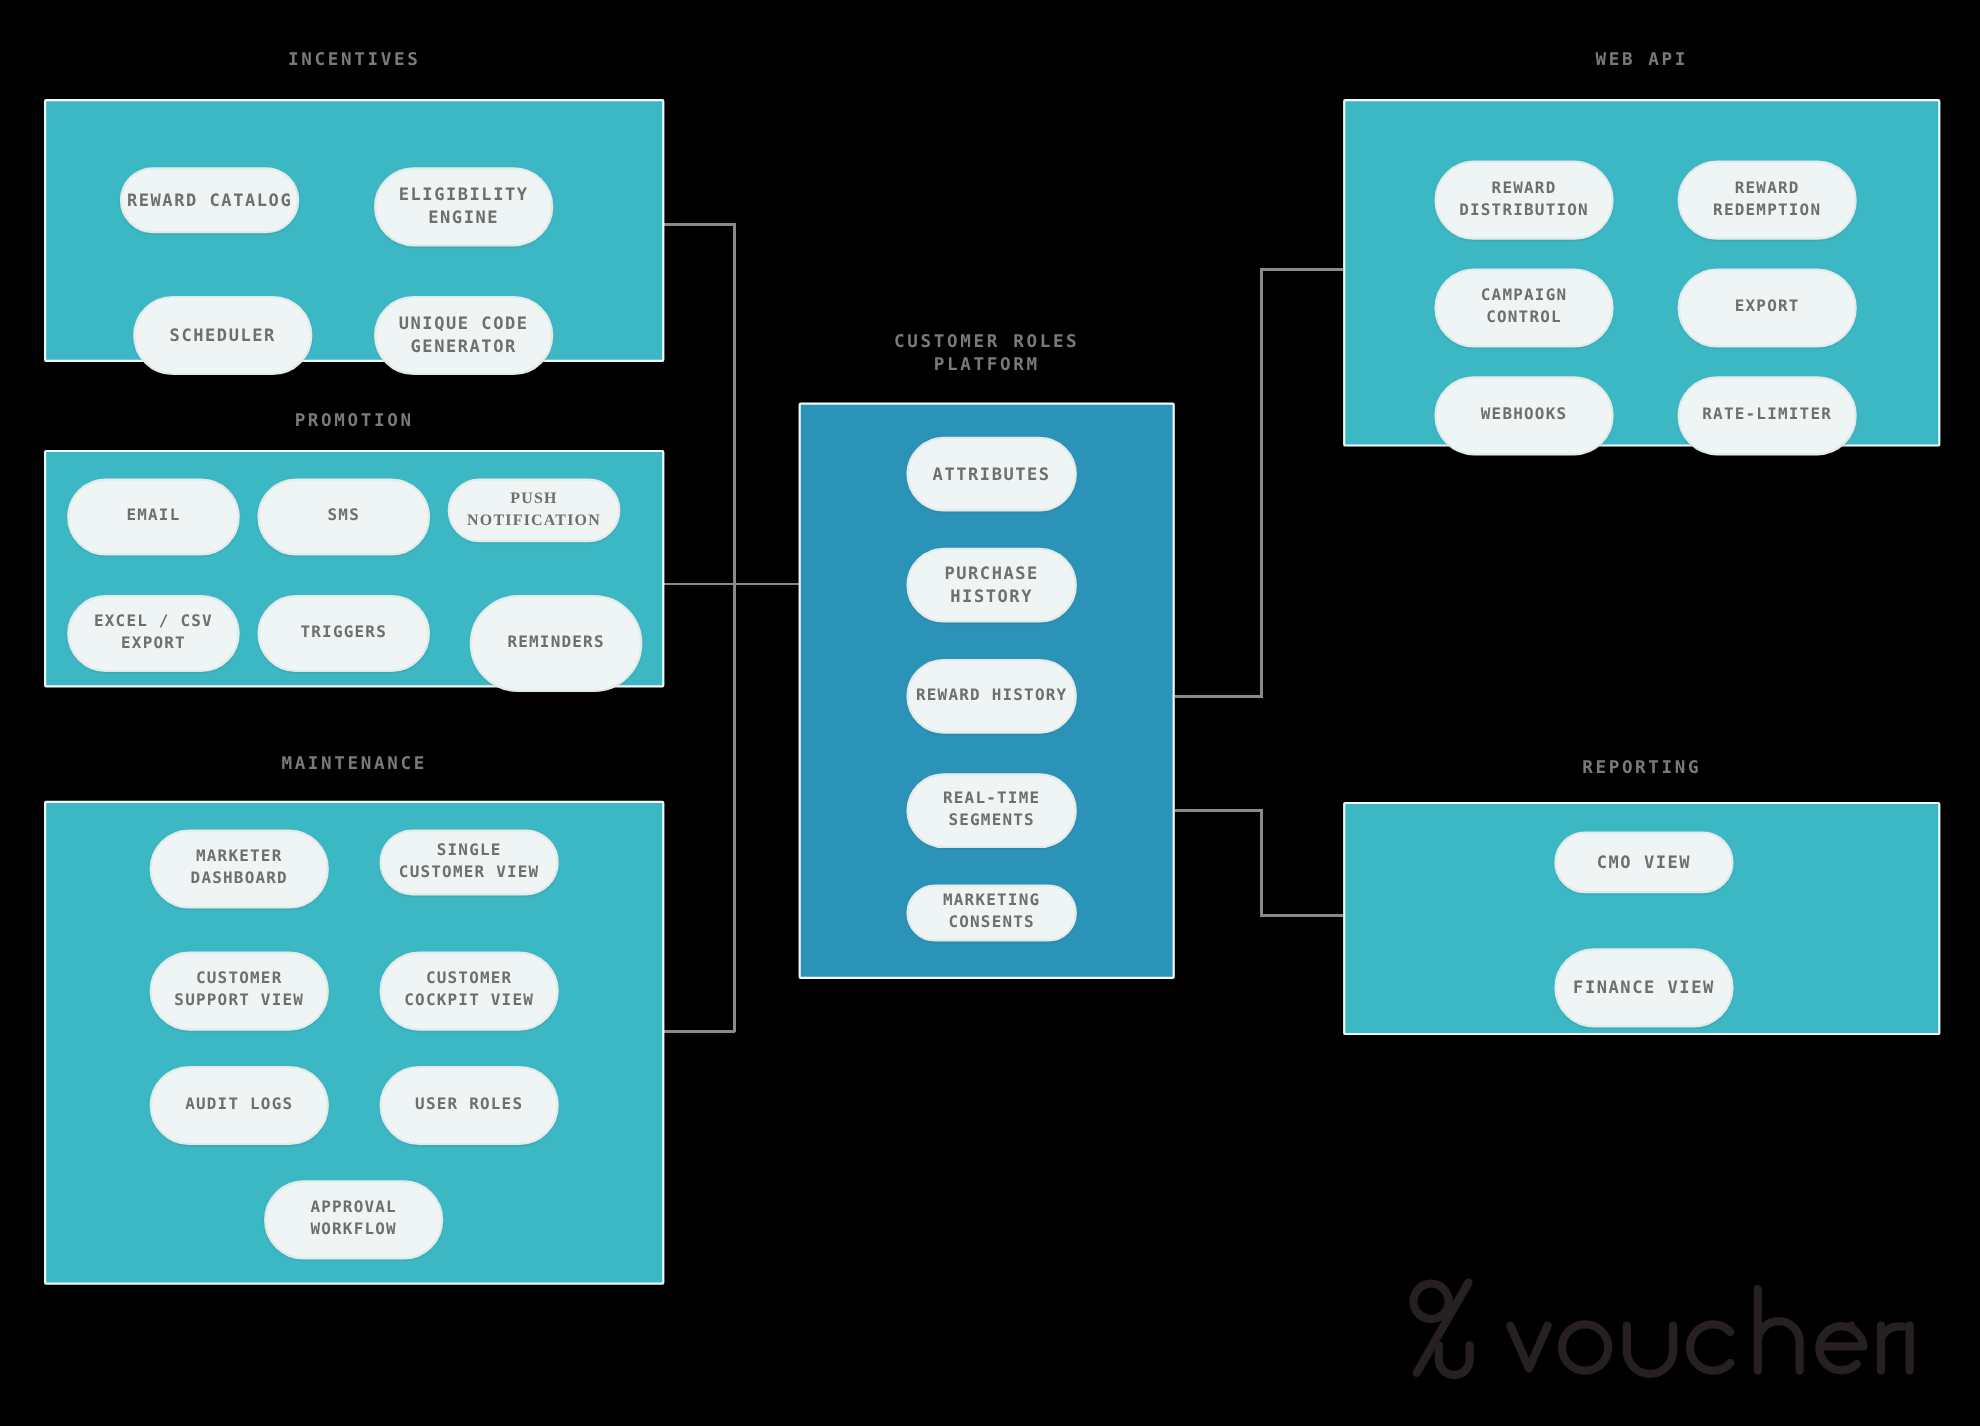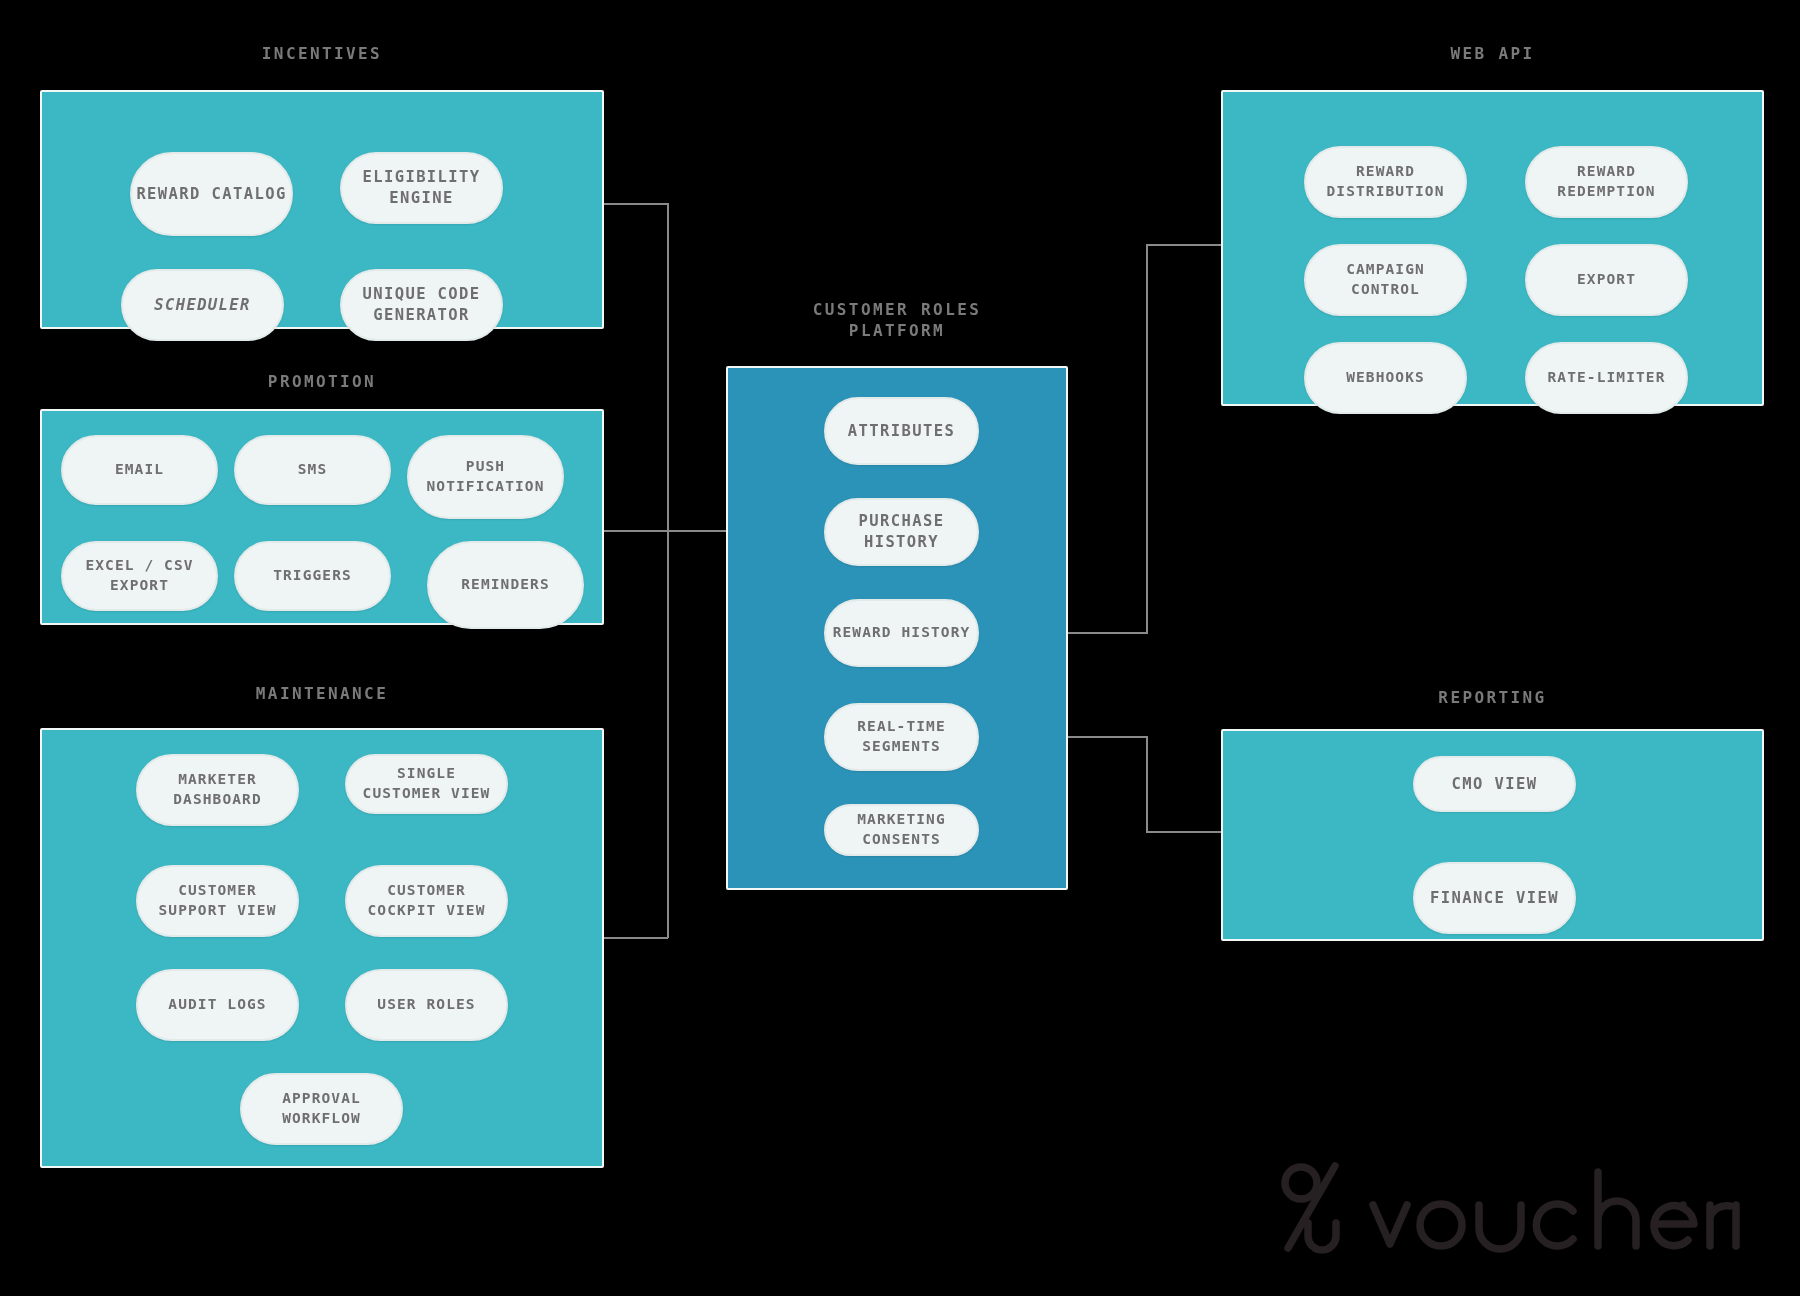--- a/index.html
+++ b/index.html
@@ -78,35 +78,35 @@
       <path d="M 1068 633 L 1147 633 L 1147 245 L 1221 245"></path>
 
       <path d="M 1068 737 L 1147 737 L 1147 832 L 1221 832"></path>
     </g>
   </svg>
 
   <div class="group" style="left:40px; top:44px; width:564px; height:285px;">
     <div class="group-title" style="top:0px;">INCENTIVES</div>
     <div class="group-box" style="left:0px; top:46px; width:564px; height:239px;"></div>
 
-    <div class="pill" style="left:90px; top:108px; width:163px; height:84px;">REWARD CATALOG</div>
+    <div class="pill" style="left:69px; top:108px; width:163px; height:60px;">REWARD CATALOG</div>
     <div class="pill" style="left:300px; top:108px; width:163px; height:72px;">ELIGIBILITY
 ENGINE</div>
-    <div class="pill" style="left:81px; top:225px; width:163px; height:72px;font-style:italic;">SCHEDULER</div>
+    <div class="pill" style="left:81px; top:225px; width:163px; height:72px;">SCHEDULER</div>
     <div class="pill" style="left:300px; top:225px; width:163px; height:72px;">UNIQUE CODE
 GENERATOR</div>
   </div>
 
   <div class="group" style="left:40px; top:372px; width:564px; height:254px;">
     <div class="group-title" style="top:0px;">PROMOTION</div>
     <div class="group-box" style="left:0px; top:37px; width:564px; height:216px;"></div>
 
     <div class="pill small" style="left:21px; top:63px; width:157px; height:70px;">EMAIL</div>
     <div class="pill small" style="left:194px; top:63px; width:157px; height:70px;">SMS</div>
-    <div class="pill small" style="left:367px; top:63px; width:157px; height:84px;">PUSH
+    <div class="pill small" style="left:367px; top:63px; width:157px; height:58px;font-family:Liberation Serif, serif;">PUSH
 NOTIFICATION</div>
     <div class="pill small" style="left:21px; top:169px; width:157px; height:70px;">EXCEL / CSV
 EXPORT</div>
     <div class="pill small" style="left:194px; top:169px; width:157px; height:70px;">TRIGGERS</div>
     <div class="pill small" style="left:387px; top:169px; width:157px; height:88px;">REMINDERS</div>
   </div>
 
   <div class="group" style="left:40px; top:684px; width:564px; height:484px;">
     <div class="group-title" style="top:0px;">MAINTENANCE</div>
     <div class="group-box" style="left:0px; top:44px; width:564px; height:440px;"></div>

